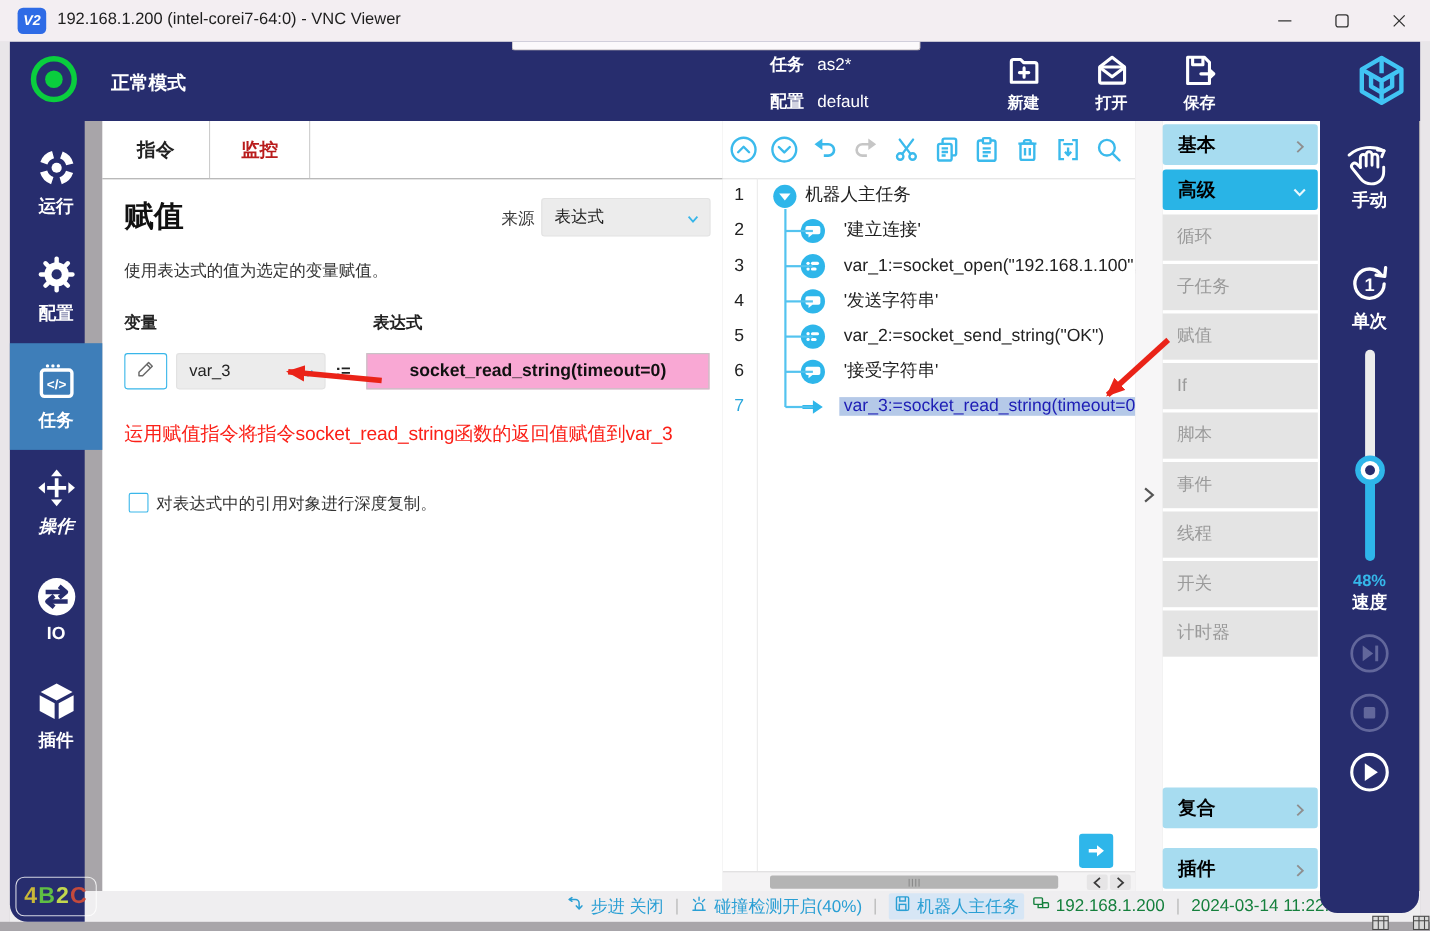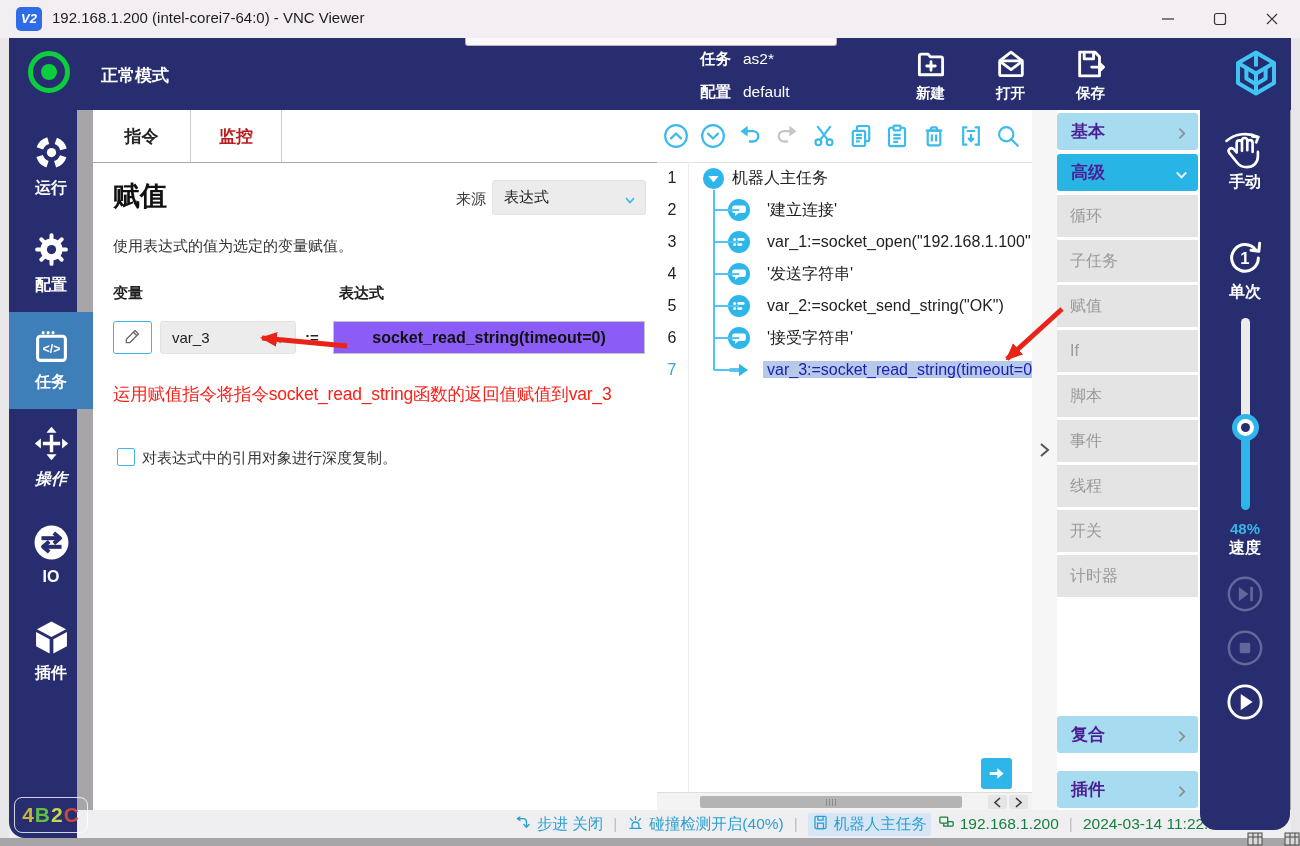--- a/index.html
+++ b/index.html
@@ -42,21 +42,21 @@
   .ptitle{position:absolute;left:20px;top:68px;font-size:27px;font-weight:bold;color:#111}
   .srclabel{position:absolute;left:363px;top:80px;font-size:15px;color:#3a3a3a}
   .dd{position:absolute;background:#ececec;border:1px solid #e2e2e2;border-radius:3px;display:flex;align-items:center}
   .dd .ddtext{font-size:15px;color:#222;padding-left:11px;flex:1}
   .dd .chev{width:12px;height:12px;margin-right:9px}
   .desc{position:absolute;left:20px;top:127px;font-size:15px;color:#333}
   .flabel{position:absolute;top:174px;font-size:15px;font-weight:bold;color:#222}
   .pencilbtn{position:absolute;left:20px;top:211px;width:37px;height:31px;border:1.5px solid #38b6e9;border-radius:3px;background:#fff;display:flex;align-items:center;justify-content:center}
   .pencilbtn svg{width:20px;height:20px}
   .opr{position:absolute;left:212px;top:219px;font-size:15px;font-weight:bold;color:#222}
-  .expr{position:absolute;left:240px;top:211px;width:310px;height:31px;border:1px solid #c4c4c4;background:#8b5cf6;display:flex;align-items:center;justify-content:center;font-size:16px;font-weight:bold;color:#111}
+  .expr{position:absolute;left:240px;top:211px;width:310px;height:31px;border:1px solid #c4c4c4;background:#f9a8d4;display:flex;align-items:center;justify-content:center;font-size:16px;font-weight:bold;color:#111}
   .annot{position:absolute;left:20px;top:272px;width:543px;font-size:17.5px;color:#fb2018;white-space:nowrap;overflow:hidden;letter-spacing:-.2px}
   .cbx{position:absolute;left:24px;top:338px;width:16px;height:16px;border:1.5px solid #3bb7ea;border-radius:2px;background:#fff}
   .cbxlabel{position:absolute;left:49px;top:339px;font-size:15px;color:#333}
   
   .treep{position:absolute;left:657px;top:110px;width:375px;height:700px;background:#fff;border-right:1px solid #d0d0d0;overflow:hidden}
   .ttoolbar{position:absolute;left:0;top:0;width:375px;height:52px;border-bottom:1px solid #e2e2e2}
   .tbtn{position:absolute;top:13px;width:26px;height:26px}
   .numline{position:absolute;left:31px;top:52px;width:1px;height:630px;background:#ececec}
   .tnum{position:absolute;left:0;width:30px;height:32px;line-height:32px;text-align:center;font-size:16px;color:#222}
   .tico{position:absolute}
@@ -67,21 +67,21 @@
   .nextbtn{position:absolute;left:324px;top:648px;width:31px;height:31px;background:#2eb6ea;border-radius:3px;display:flex;align-items:center;justify-content:center}
   .hscroll{position:absolute;left:0;top:682px;width:375px;height:18px;background:#f4f3f4;border-top:1px solid #ddd}
   .hthumb{position:absolute;left:43px;top:3px;width:262px;height:12px;background:#b4b4b4;border-radius:2px;display:flex;align-items:center;justify-content:center;gap:2px}
   .hthumb i{display:block;width:1px;height:7px;background:#8a8a8a}
   .hbtn{position:absolute;top:2px;width:19px;height:14px;background:#e6e5e6;border-radius:2px;display:flex;align-items:center;justify-content:center}
   
   .cstrip{position:absolute;left:1032px;top:110px;width:25px;height:700px;background:#f7f6f7;border-right:1px solid #d8d8d8}
   .cstrip .chev{position:absolute;left:6px;top:332px;width:13px;height:16px}
   
   .pal{position:absolute;left:1057px;top:110px;width:143px;height:700px;background:#fff;border-right:1px solid #cfcfcf}
-  .pcat{position:absolute;left:0;width:141px;border-radius:3px;display:flex;align-items:center;font-size:17px;font-weight:bold;color:#4c1d95}
+  .pcat{position:absolute;left:0;width:141px;border-radius:3px;display:flex;align-items:center;font-size:17px;font-weight:bold;color:#000000}
   .pcat .plabel{padding-left:14px;flex:1}
   .pcat .chev{width:13px;height:13px;margin-right:10px}
   .pitem{position:absolute;left:0;width:141px;height:42px;background:#e4e4e4;font-size:16px;color:#9a9a9a;line-height:42px;padding-left:13px;box-sizing:border-box}
   
   .rsb{position:absolute;left:1200px;top:110px;width:90px;height:720px;background:#272d6e;border-radius:0 0 16px 16px;z-index:5}
   .rlabel{position:absolute;width:90px;text-align:center;color:#fff;font-weight:bold;font-size:16px}
   .rico{position:absolute}
   .slider-track-top{position:absolute;left:41px;top:208px;width:9px;height:112px;background:#ececec;border-radius:5px 5px 0 0}
   .slider-track-bot{position:absolute;left:41px;top:318px;width:9px;height:82px;background:#2eb6ea;border-radius:0 0 5px 5px}
   .sl-h1{position:absolute;left:32px;top:304px;width:27px;height:27px;background:#2eb6ea;border-radius:50%}

